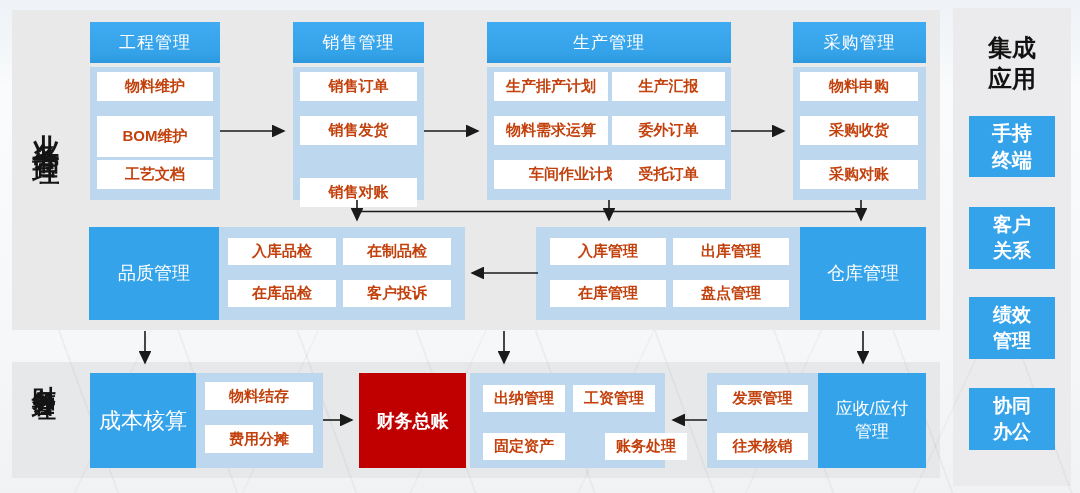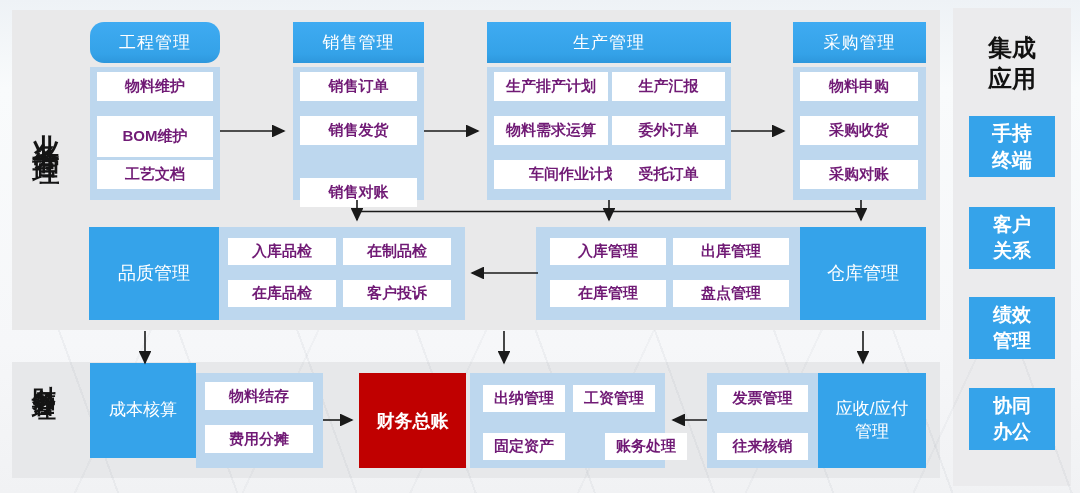--- a/index.html
+++ b/index.html
@@ -25,21 +25,21 @@
     position:absolute;writing-mode:vertical-rl;text-orientation:upright;
     font-weight:700;color:#141414;
   }
   .chead{
     position:absolute;background:linear-gradient(180deg,#3fabf2 0%,#34a2e8 78%,#2d97dc 100%);
     color:#fff;font-size:17px;display:flex;align-items:center;justify-content:center;
     letter-spacing:1px;
   }
   .ccont{position:absolute;background:#bdd7ee;}
   .mitem{
-    position:absolute;background:#ffffff;color:#701a75;font-weight:700;font-size:15px;
+    position:absolute;background:#ffffff;color:#c2410c;font-weight:700;font-size:15px;
     display:flex;align-items:center;justify-content:center;white-space:nowrap;
   }
   .bluebox{
     position:absolute;background:#35a3ea;color:#fff;
     display:flex;align-items:center;justify-content:center;
     text-align:center;white-space:pre-line;line-height:1.35;
   }
   .redbox{
     position:absolute;background:#c00000;color:#fff;font-weight:700;font-size:18px;
     display:flex;align-items:center;justify-content:center;
@@ -56,21 +56,21 @@
 <div id="canvas">
 
   <div class="panel" style="left:12px;top:10px;width:928px;height:320px;"></div>
   <div class="panel" style="left:12px;top:362px;width:928px;height:116px;background:#e7e8ea;"></div>
   <div class="panel" style="left:953px;top:8px;width:118px;height:478px;background:#ebebed;"></div>
   <div class="texture"></div>
 
   <div class="vlabel" style="left:28px;top:113px;font-size:27px;letter-spacing:8px;">业务管理</div>
   <div class="vlabel" style="left:28px;top:366px;font-size:24px;letter-spacing:4px;">财务管理</div>
 
-  <div class="chead" style="left:90px;top:22px;width:130px;height:41px;border-radius:14px;">工程管理</div>
+  <div class="chead" style="left:90px;top:22px;width:130px;height:41px;">工程管理</div>
   <div class="ccont" style="left:90px;top:67px;width:130px;height:133px;"></div>
   <div class="mitem" style="left:97px;top:72px;width:116px;height:29px;">物料维护</div>
   <div class="mitem" style="left:97px;top:116px;width:116px;height:41px;">BOM维护</div>
   <div class="mitem" style="left:97px;top:160px;width:116px;height:29px;">工艺文档</div>
 
   <div class="chead" style="left:293px;top:22px;width:131px;height:41px;">销售管理</div>
   <div class="ccont" style="left:293px;top:67px;width:131px;height:133px;"></div>
   <div class="mitem" style="left:300px;top:72px;width:117px;height:29px;">销售订单</div>
   <div class="mitem" style="left:300px;top:116px;width:117px;height:29px;">销售发货</div>
   <div class="mitem" style="left:300px;top:160px;width:117px;height:29px;margin-top:18px;">销售对账</div>
@@ -97,21 +97,21 @@
   <div class="mitem" style="left:228px;top:280px;width:108px;height:27px;">在库品检</div>
   <div class="mitem" style="left:343px;top:280px;width:108px;height:27px;">客户投诉</div>
 
   <div class="ccont" style="left:536px;top:227px;width:264px;height:93px;"></div>
   <div class="mitem" style="left:550px;top:238px;width:116px;height:27px;">入库管理</div>
   <div class="mitem" style="left:673px;top:238px;width:116px;height:27px;">出库管理</div>
   <div class="mitem" style="left:550px;top:280px;width:116px;height:27px;">在库管理</div>
   <div class="mitem" style="left:673px;top:280px;width:116px;height:27px;">盘点管理</div>
   <div class="bluebox" style="left:800px;top:227px;width:126px;height:93px;font-size:18px;">仓库管理</div>
 
-  <div class="bluebox" style="left:90px;top:363px;width:106px;height:95px;font-size:17px;">成本核算</div>
+  <div class="bluebox" style="left:90px;top:373px;width:106px;height:95px;font-size:22px;">成本核算</div>
   <div class="ccont" style="left:196px;top:373px;width:127px;height:95px;"></div>
   <div class="mitem" style="left:205px;top:382px;width:108px;height:28px;">物料结存</div>
   <div class="mitem" style="left:205px;top:425px;width:108px;height:28px;">费用分摊</div>
 
   <div class="redbox" style="left:359px;top:373px;width:107px;height:95px;">财务总账</div>
 
   <div class="ccont" style="left:470px;top:373px;width:195px;height:95px;"></div>
   <div class="mitem" style="left:483px;top:385px;width:82px;height:27px;">出纳管理</div>
   <div class="mitem" style="left:573px;top:385px;width:82px;height:27px;">工资管理</div>
   <div class="mitem" style="left:483px;top:433px;width:82px;height:27px;">固定资产</div>

